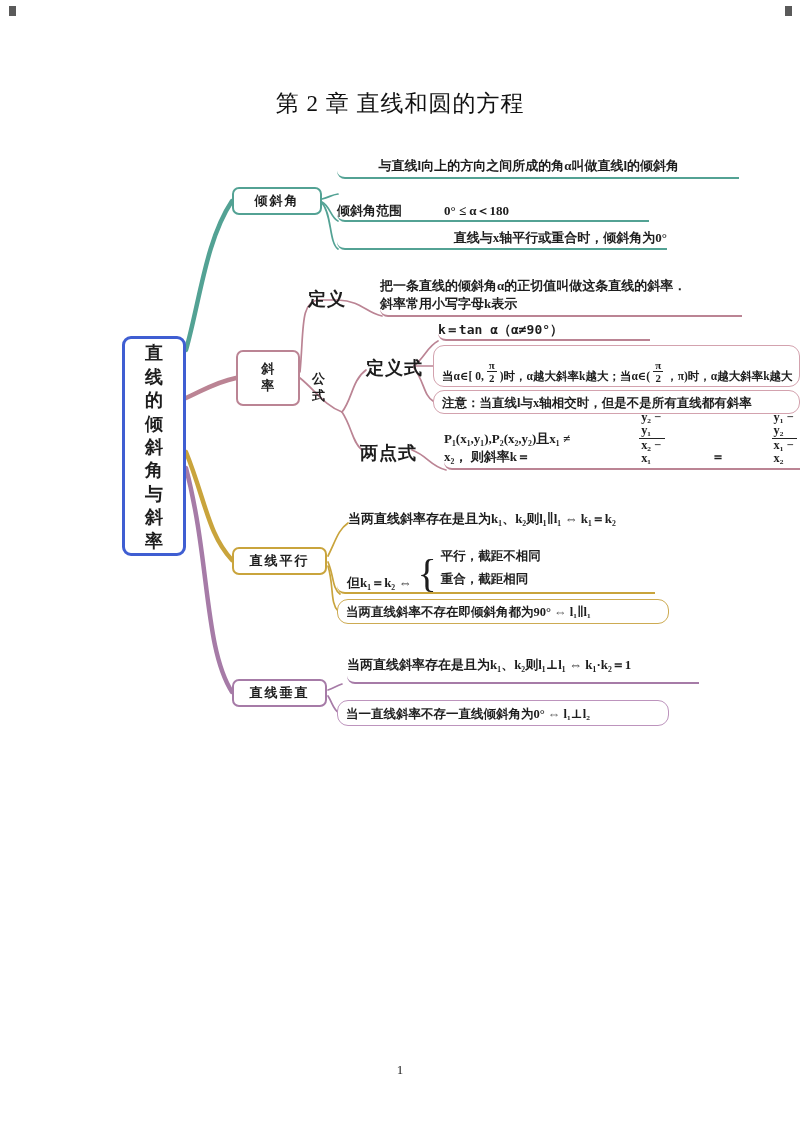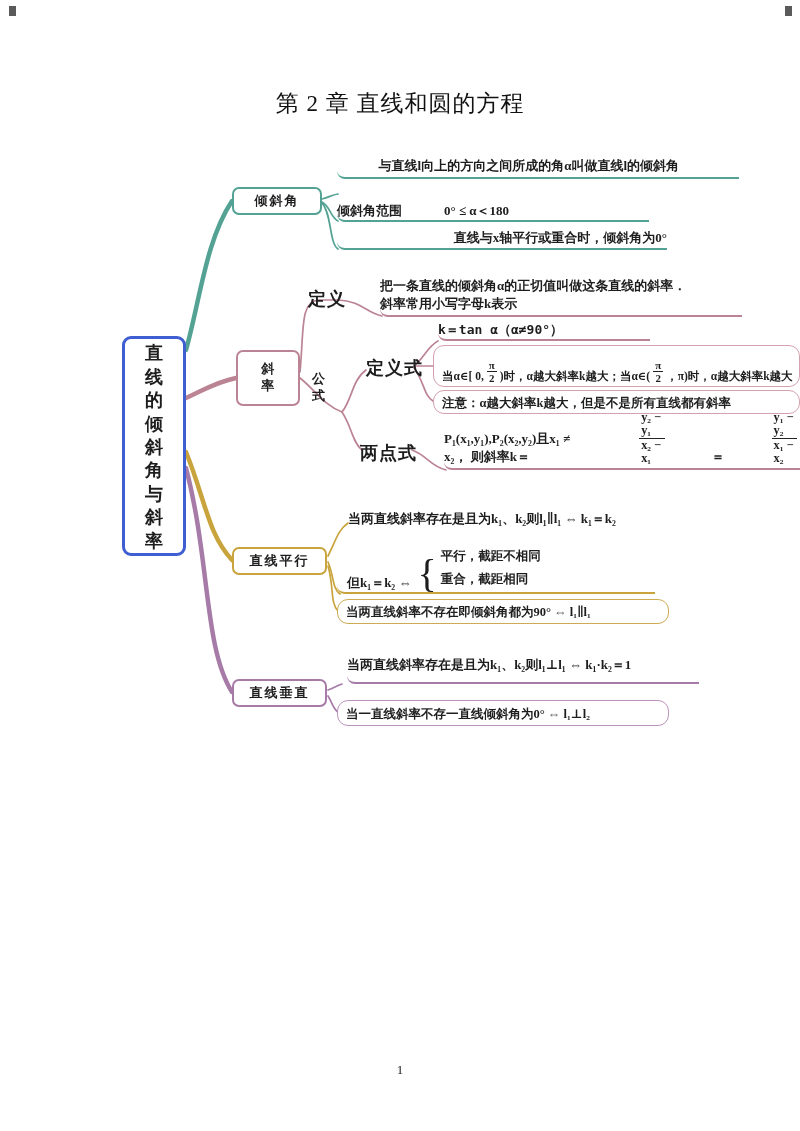--- a/index.html
+++ b/index.html
@@ -154,21 +154,21 @@
         <span class="d">2</span>
       </span>
     <span>)时，α越大斜率k越大；当α∈(</span>
     <span class="frac">
         <span class="n">π</span>
         <span class="d">2</span>
       </span>
     <span>，π)时，α越大斜率k越大</span>
   </div>
 
-  <div class="abs row box b-rose" style="left:433px;top:390px;width:367px;height:24px;font-size:12.5px;line-height:20px;">注意：α越大斜率k越大，但是不是所有直线都有斜率</div>
+  <div class="abs row box b-rose" style="left:433px;top:390px;width:367px;height:24px;font-size:12.5px;line-height:20px;">注意：当直线l与x轴相交时，但是不是所有直线都有斜率</div>
 
   <div class="abs row u-rose flexrow" style="left:444px;top:428px;width:356px;height:42px;padding-bottom:2px;gap:44px;">
     <span>P₁(x₁,y₁),P₂(x₂,y₂)且x₁ ≠ x₂， 则斜率k＝</span>
     <span class="frac">
         <span class="n">y₂ − y₁</span>
         <span class="d">x₂ − x₁</span>
       </span>
     <span>＝</span>
     <span class="frac">
         <span class="n">y₁ − y₂</span>

